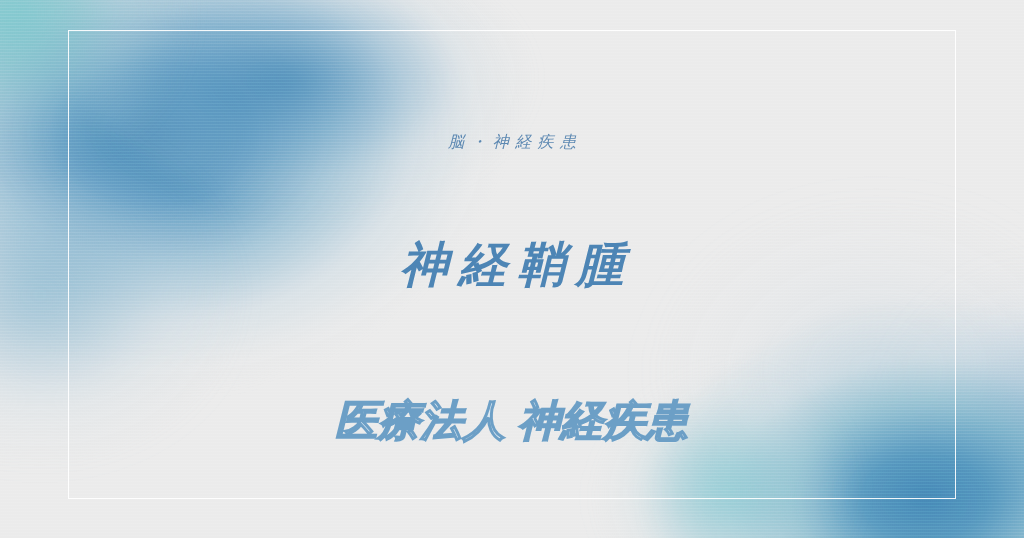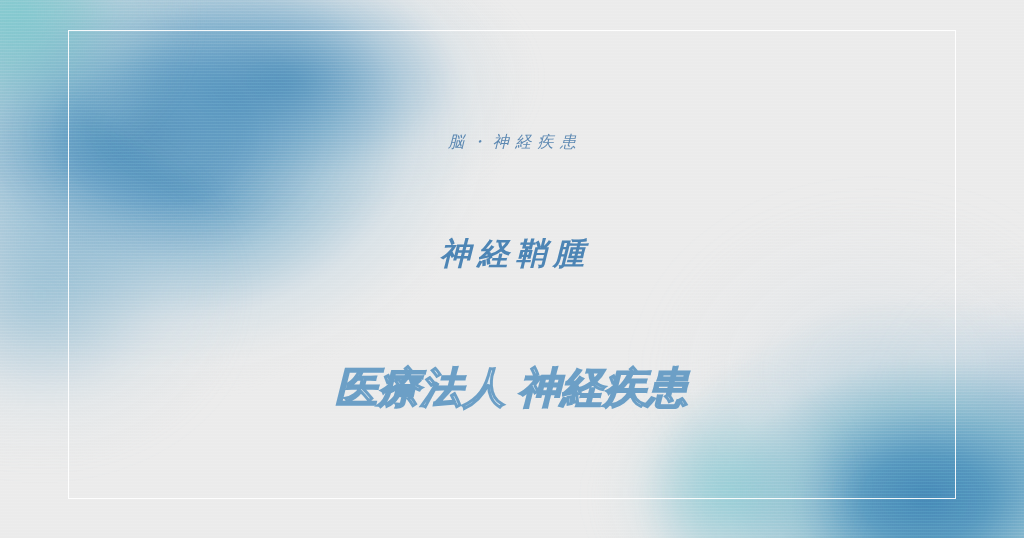--- a/index.html
+++ b/index.html
@@ -196,21 +196,21 @@
     font-weight: 400;
     letter-spacing: 0.40em;
     text-indent: 0.40em;
     color: #5c88b2;
     line-height: 1.4;
     white-space: nowrap;
   }
 
   .headline {
     margin-top: 82px;
-    font-size: 31px;
+    font-size: 48px;
     font-weight: 700;
     letter-spacing: 0.22em;
     text-indent: 0.22em;
     color: #4d85b5;
     line-height: 1.25;
     white-space: nowrap;
   }
 
   
   .logotype {

